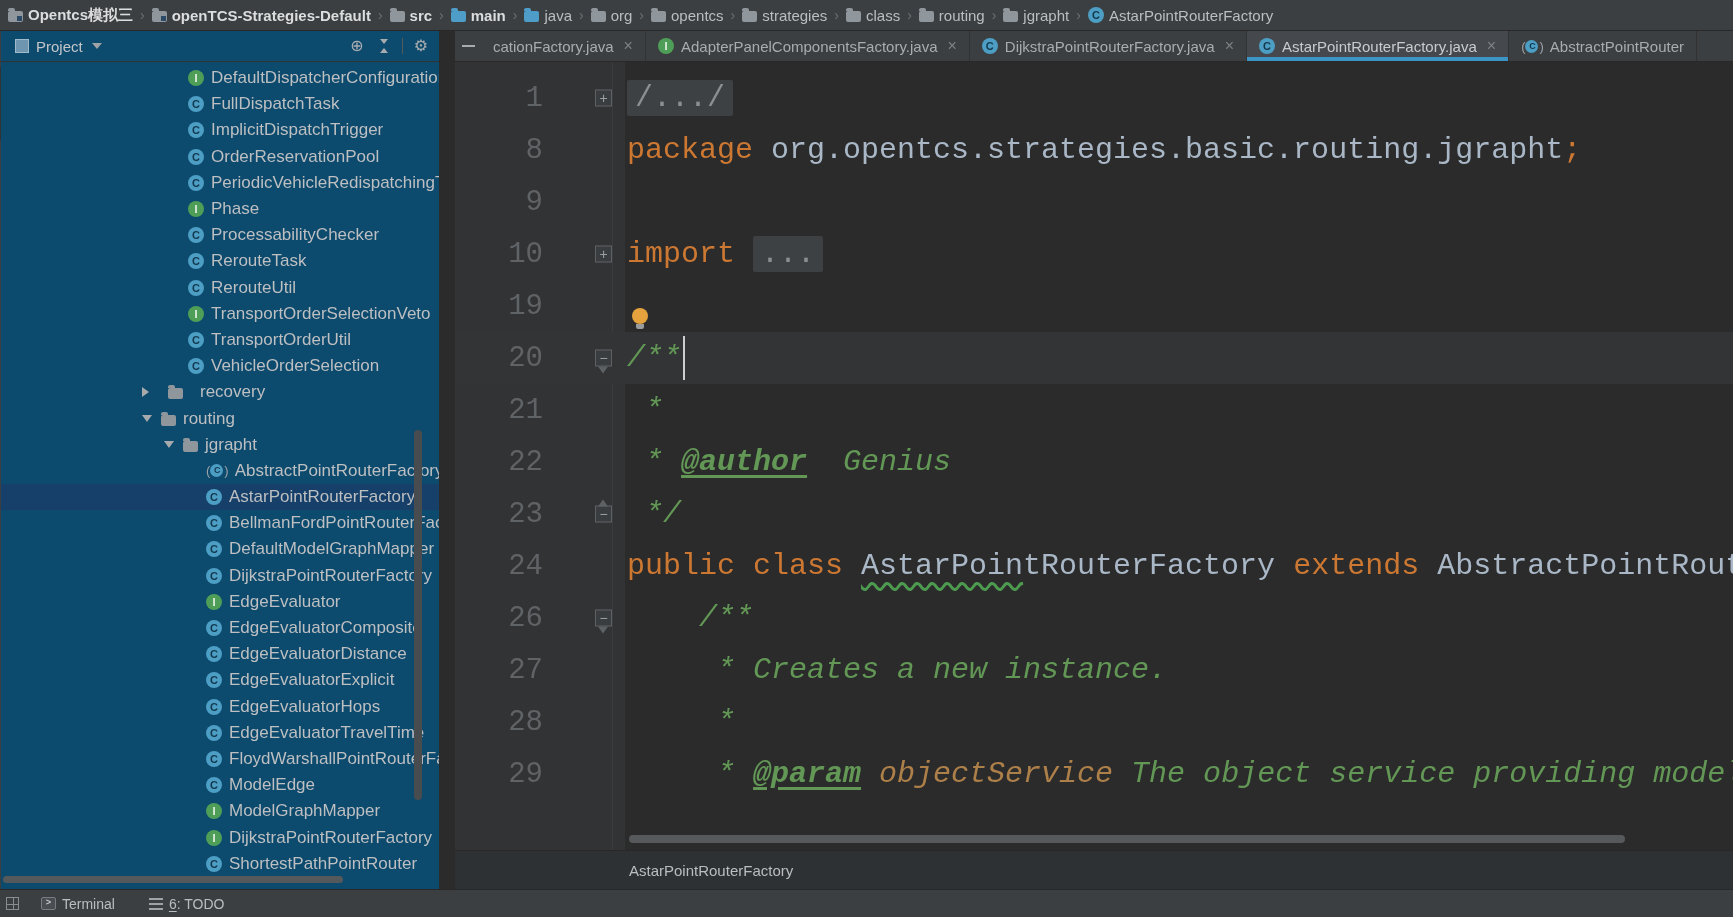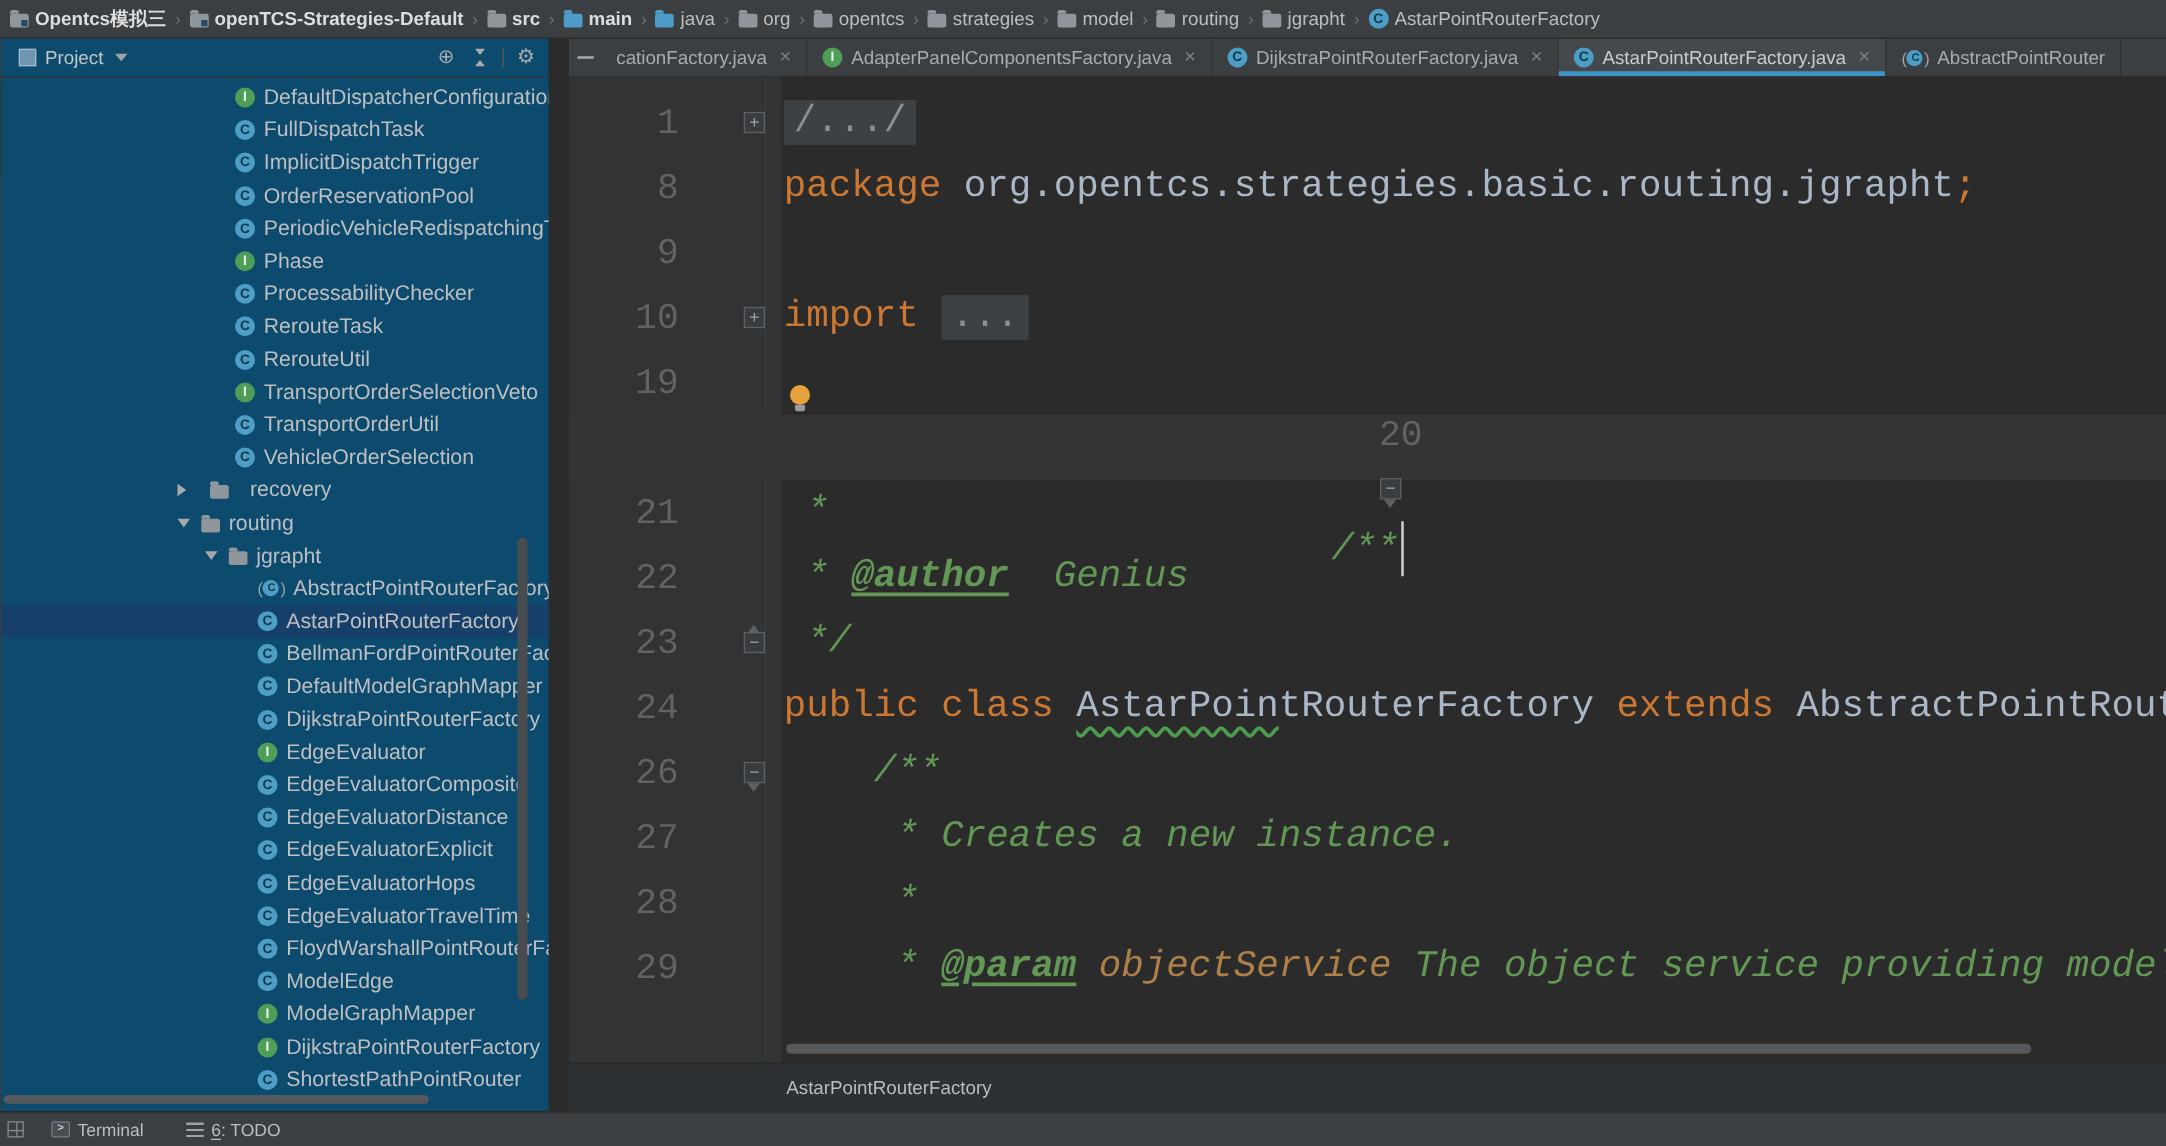--- a/index.html
+++ b/index.html
@@ -88,21 +88,21 @@
   .tab.active { background:#45494E; color:#C9CBCD; }
   .tab.active::after { content:""; position:absolute; left:0; right:0; bottom:0; height:4px; background:#3C95C5; }
   .tab-close { color:#7E8285; font-size:16px; margin-left:3px; line-height:1; cursor:pointer; }
 
   #code-area { position:absolute; top:31px; left:0; width:1278px; height:788px;
                background:linear-gradient(to right,#313335 170px,#2B2B2B 170px);
                font-family:"Liberation Mono", monospace; font-size:30px; overflow:hidden;
                padding-top:10px; cursor:text; }
   #code-area::before { content:""; position:absolute; left:157px; top:0; bottom:0; width:1px; background:#3A3D3F; }
   .cl { display:flex; height:52px; align-items:center; position:relative; white-space:pre; }
-  .cl.hl { background:#323436;flex-direction:column; }
+  .cl.hl { background:#323436; }
   .cl-num { width:88px; text-align:right; color:#606366; flex:none; font-size:29px; }
   .cl-fold { width:84px; flex:none; position:relative; height:100%; }
   .cl-text { white-space:pre; }
   .s-kw { color:#CC7832; }
   .s-plain { color:#A9B7C6; }
   .s-cm { color:#629755; font-style:italic; }
   .s-tag { color:#629755; font-style:italic; font-weight:bold; text-decoration:underline; text-underline-offset:5px; }
   .s-prm { color:#AD7F49; font-style:italic; }
   .s-fold { color:#8C8F92; background:#3E4144; padding:1px 8px; border-radius:2px; }
   .s-sq { color:#A9B7C6; text-decoration-line:underline; text-decoration-style:wavy;
@@ -177,21 +177,21 @@
       <span>opentcs</span>
     </span>
     <span class="crumb-sep">›</span>
     <span class="crumb">
       <span class="ic ficon"></span>
       <span>strategies</span>
     </span>
     <span class="crumb-sep">›</span>
     <span class="crumb">
       <span class="ic ficon"></span>
-      <span>model</span>
+      <span>class</span>
     </span>
     <span class="crumb-sep">›</span>
     <span class="crumb">
       <span class="ic ficon"></span>
       <span>routing</span>
     </span>
     <span class="crumb-sep">›</span>
     <span class="crumb">
       <span class="ic ficon"></span>
       <span>jgrapht</span>

